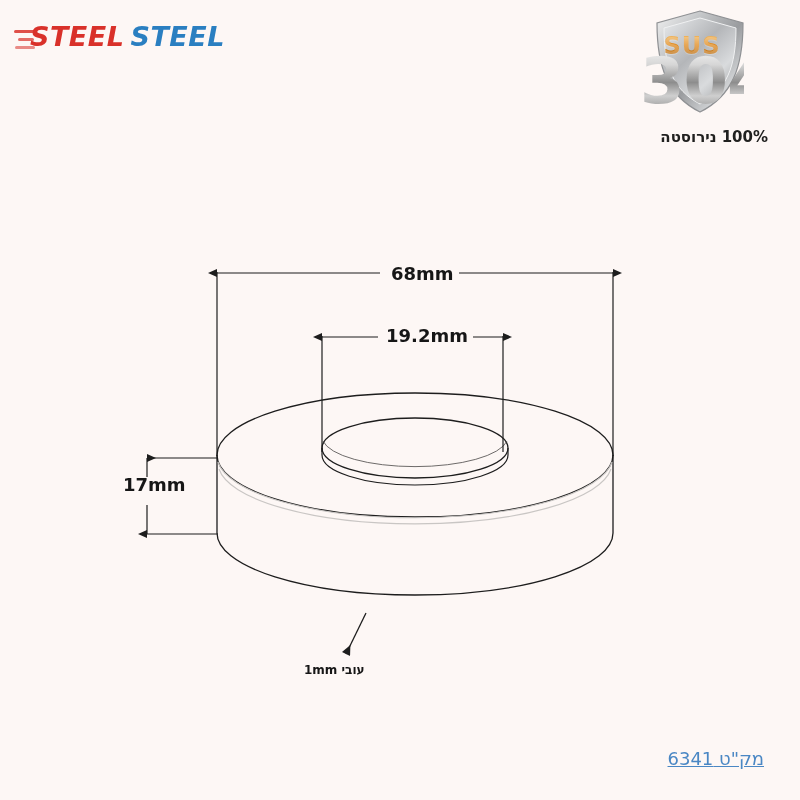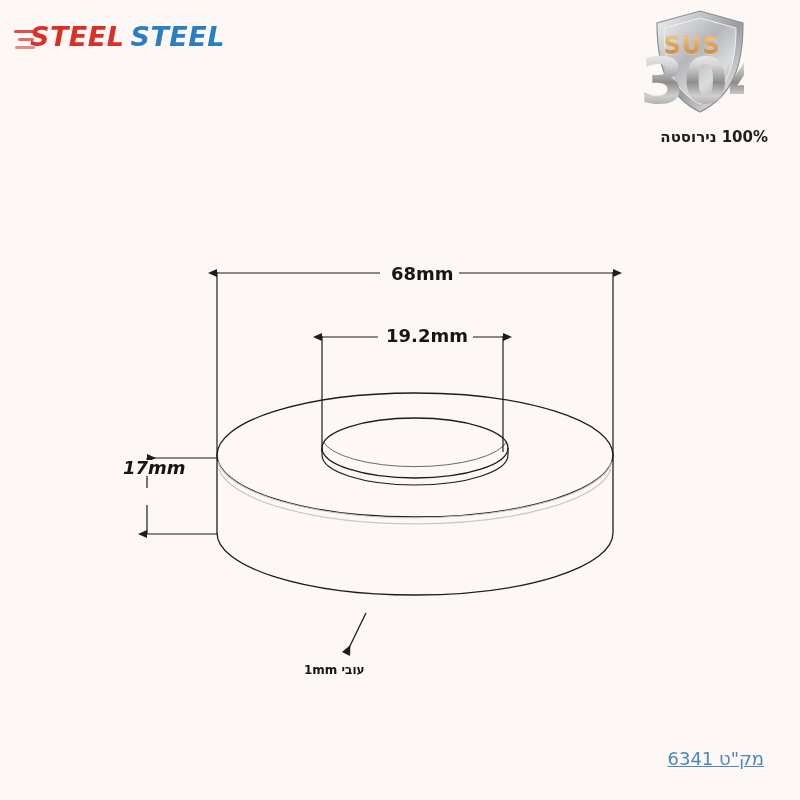--- a/index.html
+++ b/index.html
@@ -127,21 +127,21 @@
     font-size: 18px;
     font-weight: bold;
     color: #161616;
     white-space: nowrap;
     background: #fdf7f5;
     padding: 0 5px;
     line-height: 16px;
   }
   #label-outer-dia { left: 386px; top: 266px; }
   #label-inner-dia { left: 381px; top: 328px; }
-  #label-height    { left: 118px; top: 460px; font-style: italic; }
+  #label-height    { left: 118px; top: 477px; }
   #label-thickness {
     left: 300px; top: 662px;
     direction: rtl;
     font-size: 12px;
     padding: 0 4px;
   }
 
   
   #sku-link {
     position: absolute;

